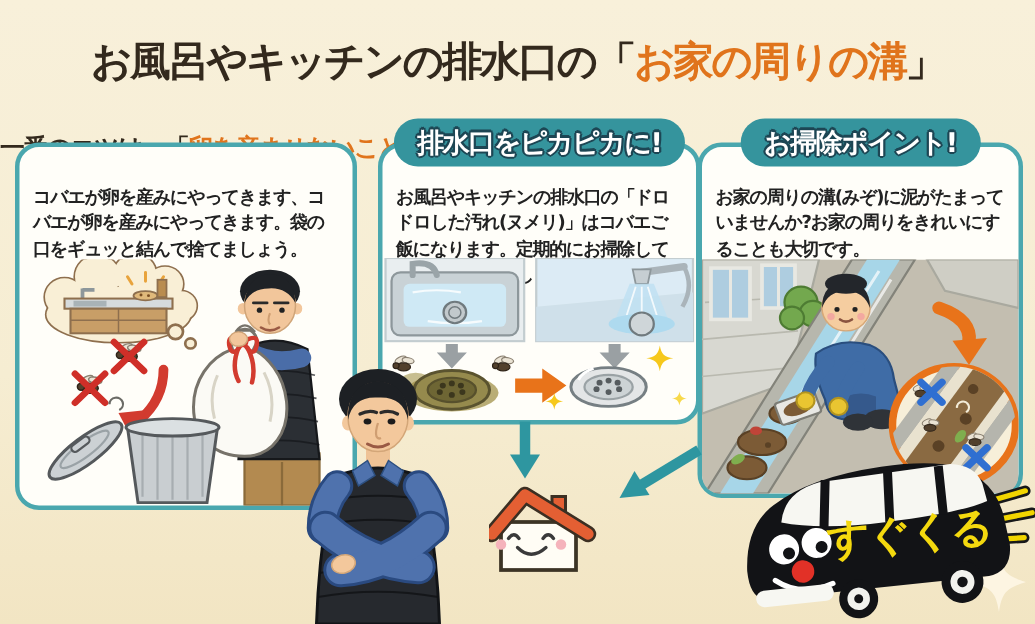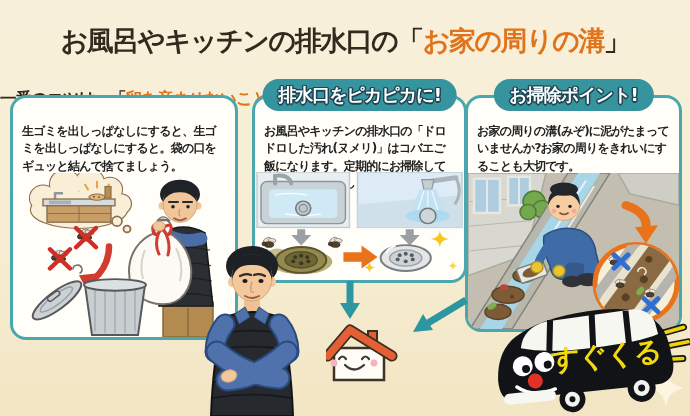--- a/index.html
+++ b/index.html
@@ -55,21 +55,21 @@
       <line x1="50" y1="3" x2="50" y2="26" stroke="#2e96a0" stroke-width="7"></line>
       <polygon points="40,25 60,25 50,41" fill="#2e96a0"></polygon>
     </g>
     <g>
       <line x1="166" y1="22" x2="128" y2="45" stroke="#2e96a0" stroke-width="7"></line>
       <polygon points="123,36 133,52 113,54" fill="#2e96a0"></polygon>
     </g>
   </svg>
 
   <div class="panel" id="panel-1">
-    <p class="panel-body">生ゴミを出しっぱなしにすると、生ゴミを出しっぱなしにすると。袋の口をギュッと結んで捨てましょう。</p>
+    <p class="panel-body">コバエが卵を産みにやってきます、コバエが卵を産みにやってきます。袋の口をギュッと結んで捨てましょう。</p>
     <svg class="illust" width="222" height="164" viewBox="0 0 222 170" preserveAspectRatio="none">
       <defs>
         <g id="cl1">
           <circle cx="30" cy="26" r="13"></circle>
             <circle cx="52" cy="12" r="15"></circle>
             <circle cx="77" cy="10" r="14"></circle>
           <circle cx="97" cy="17" r="12"></circle>
             <circle cx="108" cy="32" r="10"></circle>
             <ellipse cx="66" cy="38" rx="48" ry="19"></ellipse>
         </g>

